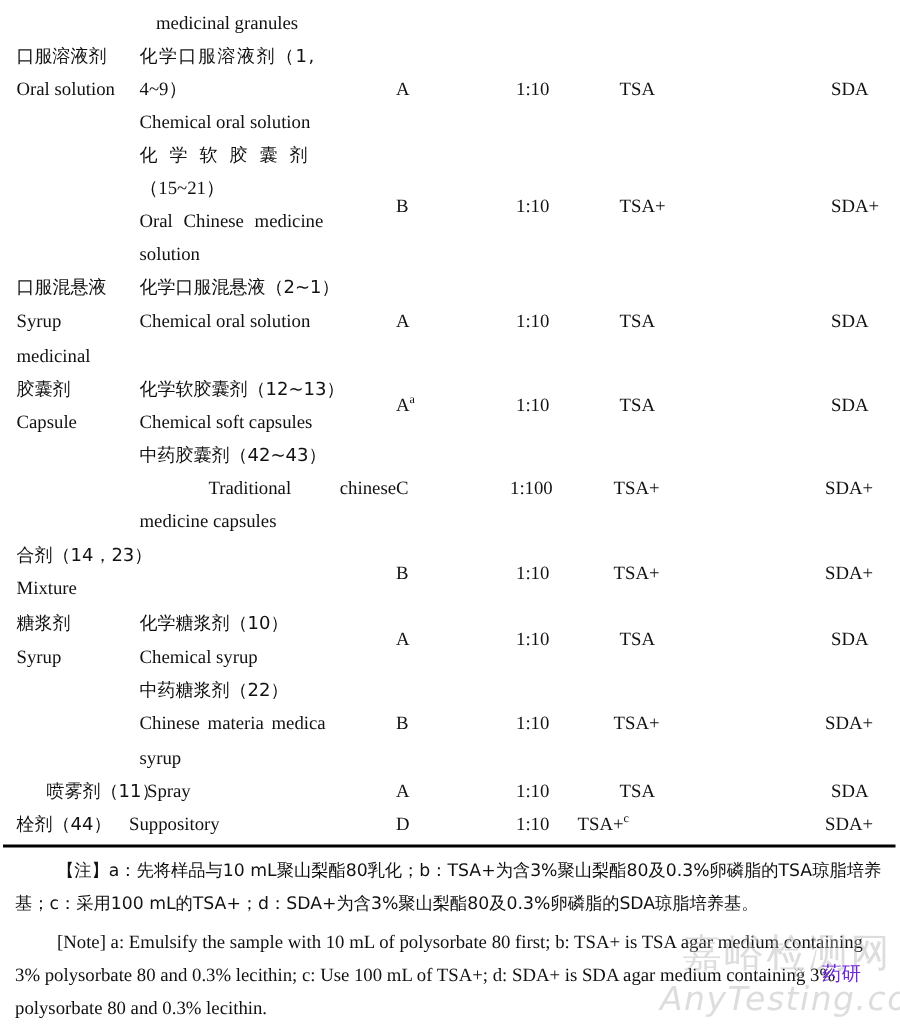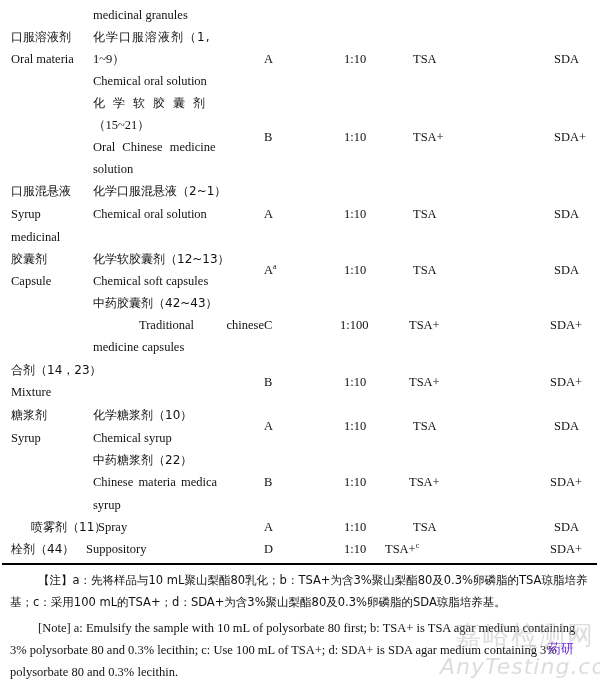--- a/index.html
+++ b/index.html
@@ -88,26 +88,26 @@
       top: 640px;
       font-size: 12px;
       color: #999;
     }
   </style>
 </head>
 <body>
 
 <div>
 
-  <div class="t" style="left:93px;top:7px;">medicinal granules</div>
+  <div class="t" style="left:104px;top:7px;">medicinal granules</div>
 
   <div class="t cjk" style="left:11px;top:29px;">口服溶液剂</div>
-  <div class="t" style="left:11px;top:51px;">Oral materia</div>
+  <div class="t" style="left:11px;top:51px;">Oral solution</div>
   <div class="t cjk" style="left:93px;top:29px;letter-spacing:1px;">化学口服溶液剂（1,</div>
-  <div class="t" style="left:93px;top:51px;">1~9）</div>
+  <div class="t" style="left:93px;top:51px;">4~9）</div>
   <div class="t" style="left:93px;top:73px;">Chemical oral solution</div>
   <div class="t" style="left:264px;top:51px;">A</div>
   <div class="t" style="left:344px;top:51px;">1:10</div>
   <div class="t" style="left:413px;top:51px;">TSA</div>
   <div class="t" style="left:554px;top:51px;">SDA</div>
 
   <div class="t cjk spaced" style="left:93px;top:95px;">化学软胶囊剂</div>
   <div class="t" style="left:93px;top:117px;">（15~21）</div>
   <div class="t" style="left:93px;top:139px;word-spacing:4px;">Oral  Chinese  medicine</div>
   <div class="t" style="left:93px;top:161px;">solution</div>

